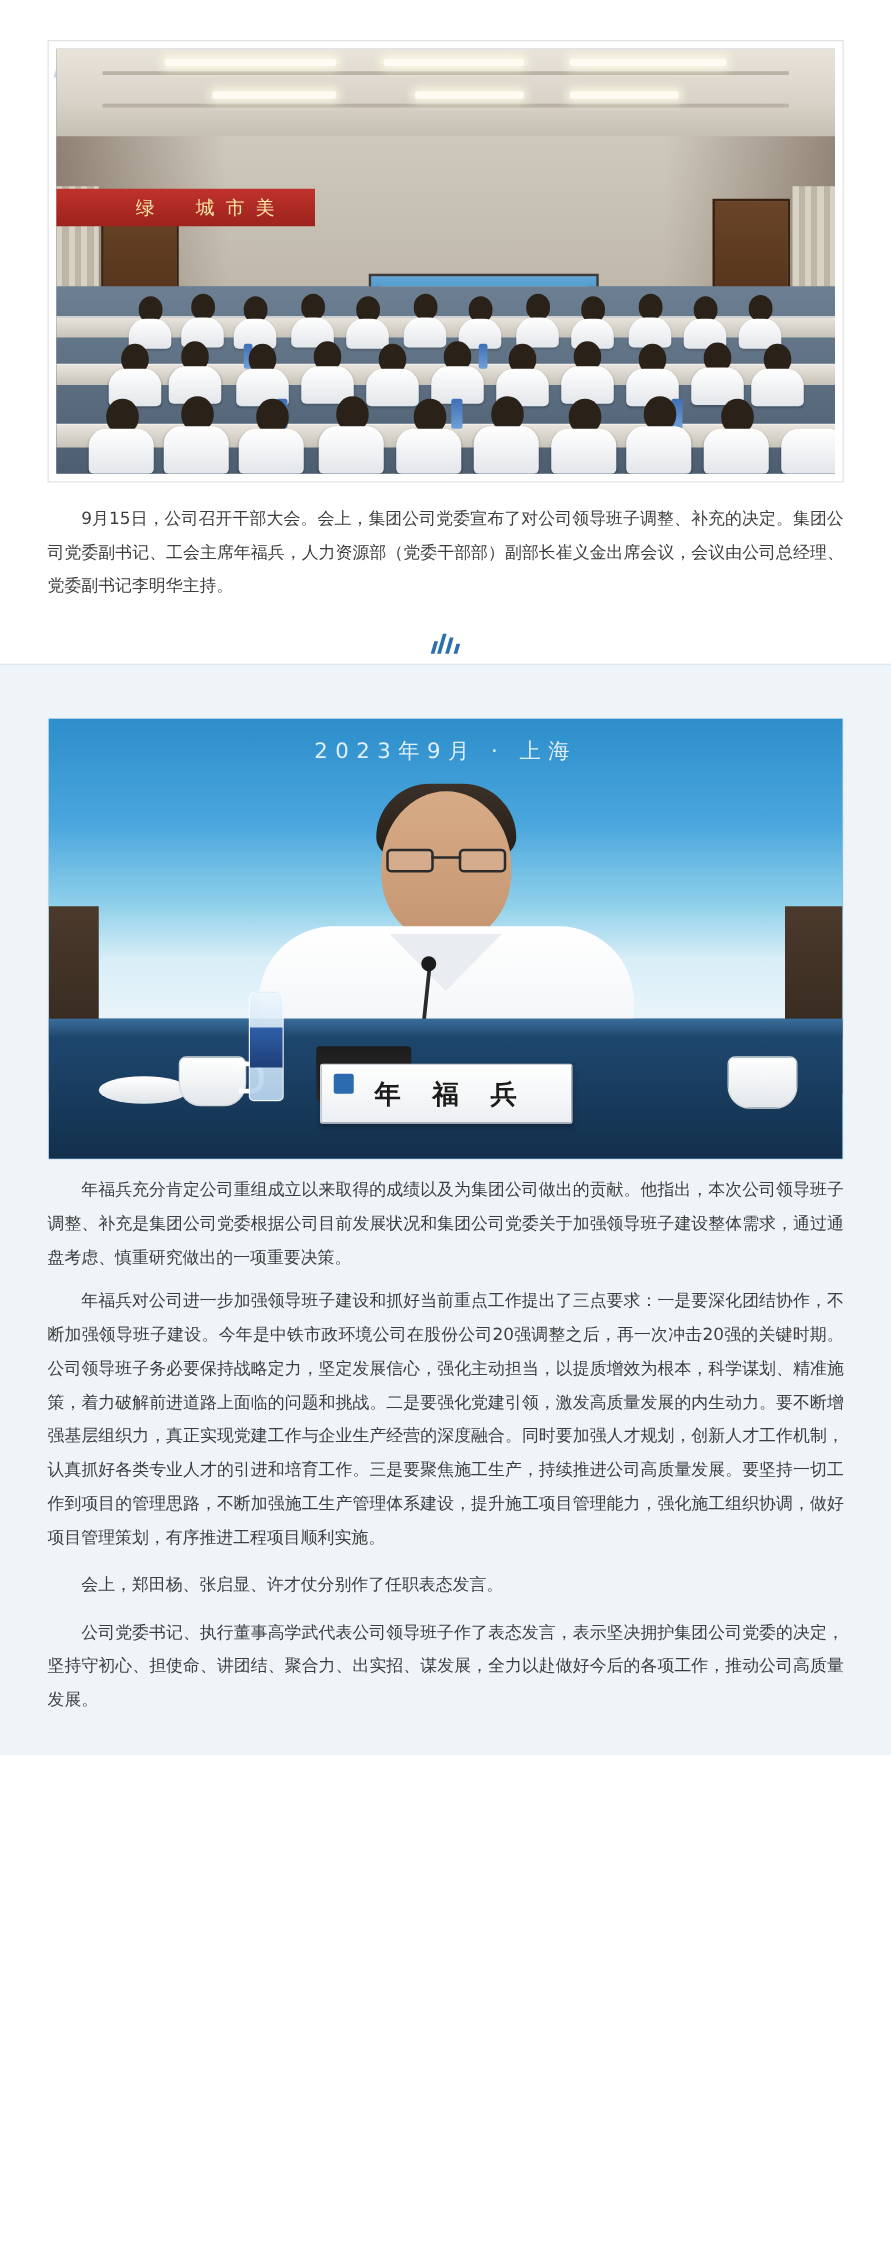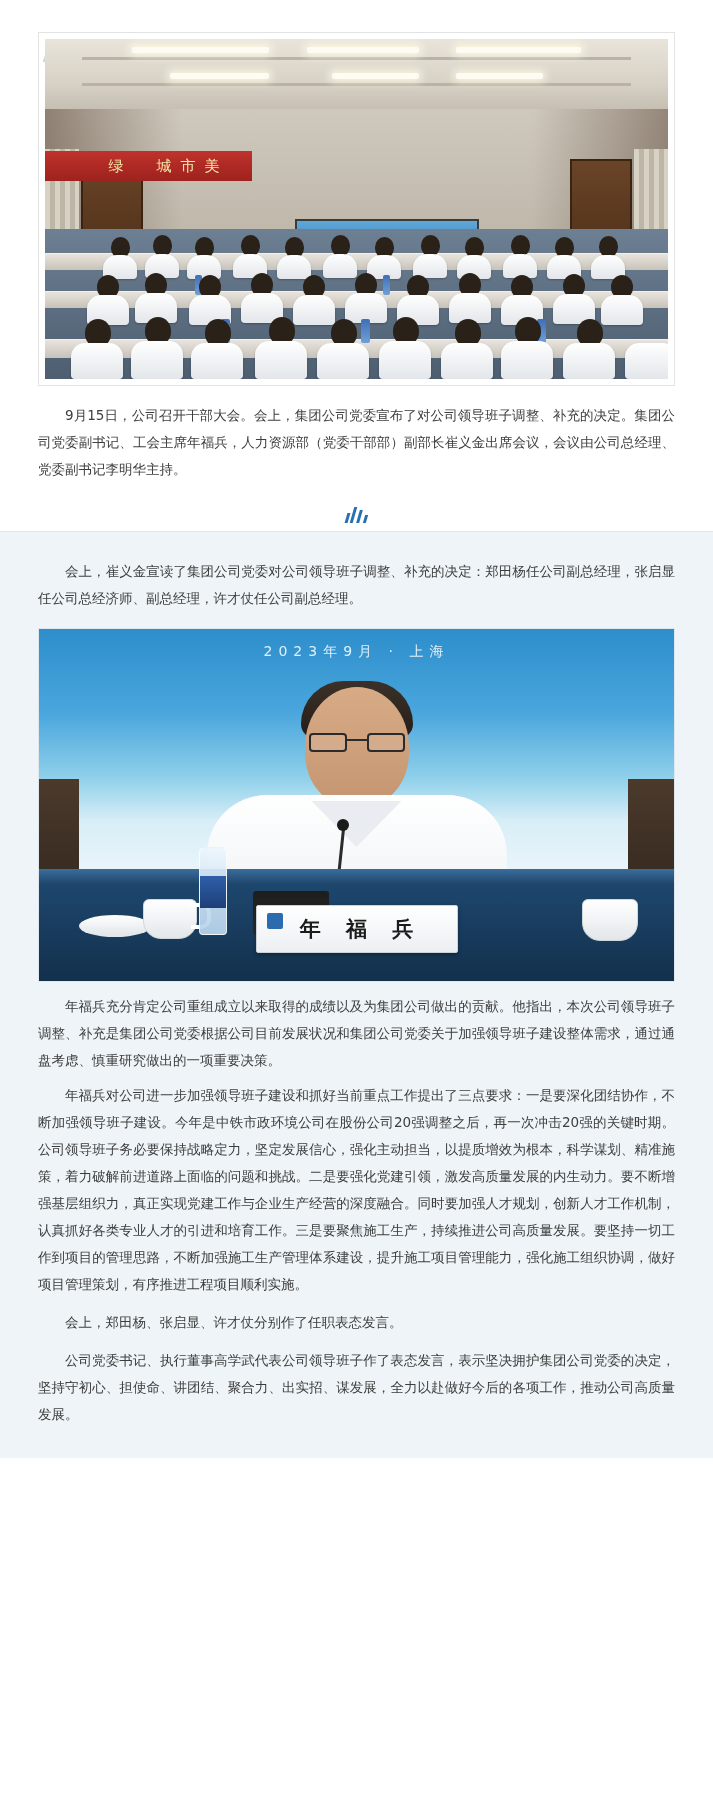--- a/index.html
+++ b/index.html
@@ -203,21 +203,21 @@
     overflow: hidden;
     background: #2f8fd0;
   }
   .p2-sky {
     position:absolute; left:0; top:0; width:100%; height:240px;
     background: linear-gradient(180deg,#2d8ecb 0%, #4aa6dd 35%, #8fd0ea 62%, #d8eef7 80%, #e9f4fa 100%);
   }
   .p2-overlaytext {
     position:absolute; top:14px; left:0; width:100%;
     text-align:center; color:#ffffff; opacity:0.85;
-    font-size:14px; letter-spacing:6px;
+    font-size:17px; letter-spacing:6px;
     font-family:"DejaVu Sans", sans-serif;
   }
   .p2-table {
     position:absolute; left:0; bottom:0; width:100%; height:112px;
     background: linear-gradient(180deg,#1f4a73 0%, #13304c 100%);
   }
   .p2-tabletop {
     position:absolute; left:0; top:0; width:100%; height:16px;
     background: linear-gradient(180deg,#3a6d9b,#255party 100%);
     background: linear-gradient(180deg,#3a6d9b,#1d4469);
@@ -447,21 +447,20 @@
     <div class="divider-bars">
       <span class="db1"></span>
         <span class="db2"></span>
         <span class="db3"></span>
         <span class="db4"></span>
     </div>
   </div>
 
   <div class="section-bottom">
 
-    <div class="para">会上，崔义金宣读了集团公司党委对公司领导班子调整、补充的决定：郑田杨任公司副总经理，张启显任公司总经济师、副总经理，许才仗任公司副总经理。</div>
 
     <div class="photo2-wrap">
       <div class="photo2">
         <div class="p2-sky"></div>
         <div class="p2-overlaytext">2023年9月 · 上海</div>
         <div class="p2-chair-left"></div>
         <div class="p2-chair-right"></div>
         <div class="p2-hair"></div>
         <div class="p2-person-head"></div>
         <div class="p2-glasses">

